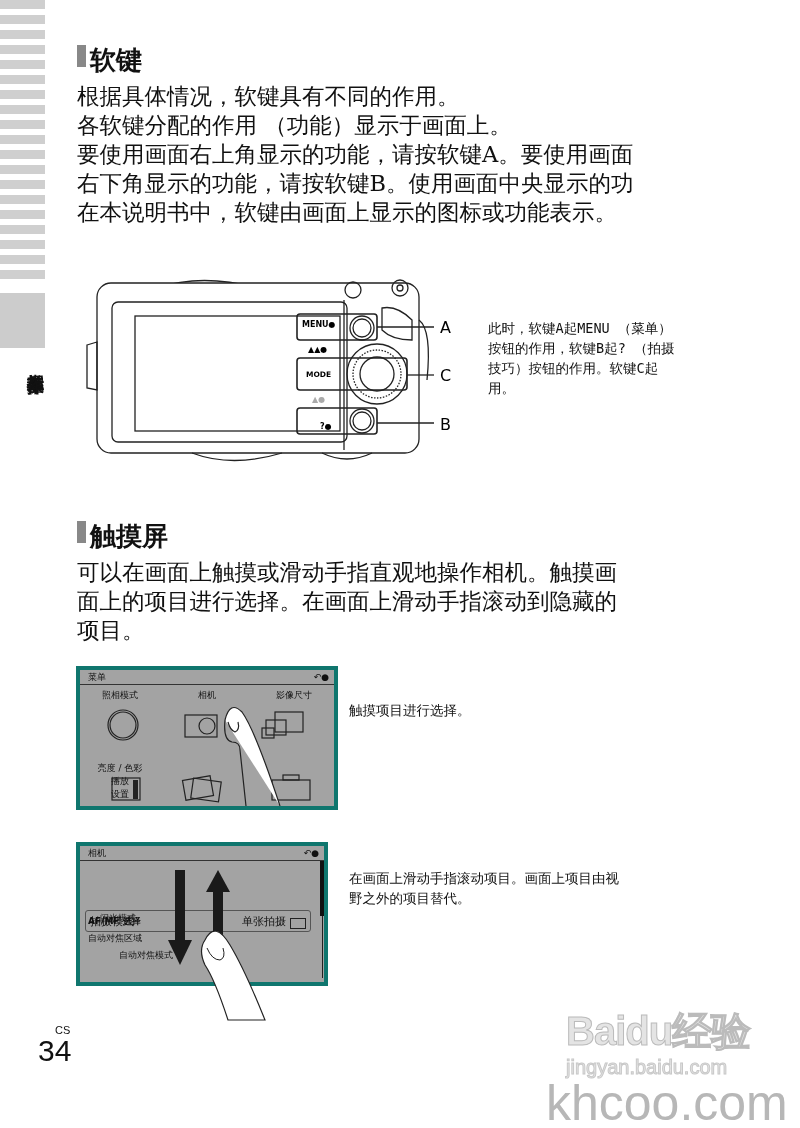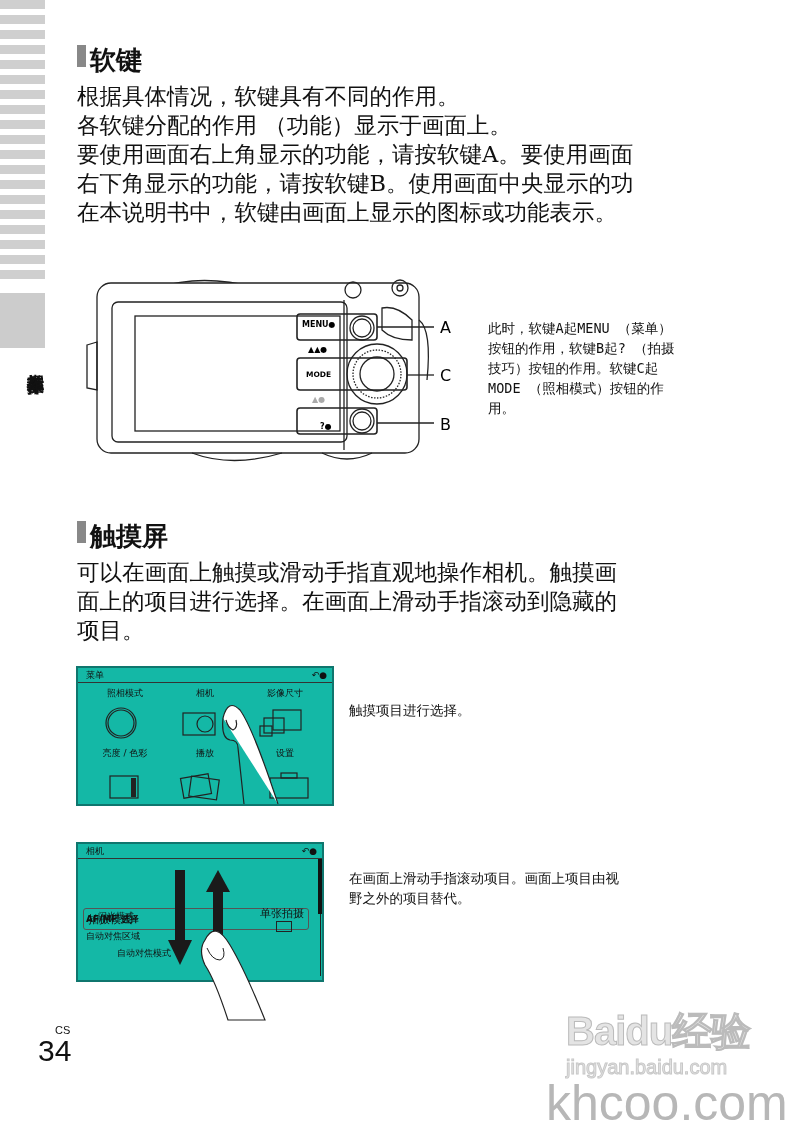--- a/index.html
+++ b/index.html
@@ -13,25 +13,25 @@
 
   .h2 { position:absolute; left:77px; font-size:26px; font-weight:bold; line-height:30px; display:flex; align-items:flex-start; }
   .h2 .mark { display:inline-block; width:9px; height:22px; background:#888; margin-right:4px; }
 
   .para { position:absolute; left:77px; width:640px; font-family:"DejaVu Serif", serif; font-size:22.5px; line-height:29px; }
   .para div { white-space:nowrap; }
 
   .camera { position:absolute; left:82px; top:270px; width:400px; height:200px; }
   .cam-note { position:absolute; left:488px; top:318px; width:210px; font-size:13.5px; line-height:20px; font-family:"DejaVu Sans Mono", monospace; }
 
-  .panel { position:absolute; border:2px solid #0f766e; background:#14b8a6; font-size:9px; }
+  .panel { position:absolute; border:4px solid #0f766e; background:#a3a3a3; font-size:9px; }
   .panel .bar { height:14px; border-bottom:1px solid #333; display:flex; justify-content:space-between; align-items:center; padding:0 5px 0 8px; }
   .note { position:absolute; left:349px; font-size:13.5px; line-height:20px; }
 
-  .grid3 { position:absolute; left:0; right:0; display:flex; justify-content:center; }
+  .grid3 { position:absolute; left:0; right:0; display:flex; justify-content:space-between; }
   .grid3 span { width:80px; text-align:center; }
 
   .list-row { position:absolute; left:8px; font-size:9px; }
   .page-num { position:absolute; left:38px; top:1036px; font-family:"Liberation Sans", sans-serif; font-size:30px; line-height:30px; }
   .page-cs { position:absolute; left:55px; top:1024px; font-family:"Liberation Sans", sans-serif; font-size:11px; }
 
   .wm { position:absolute; left:566px; top:1004px; color:#d0d0d0; font-family:"Liberation Sans", sans-serif; }
   .wm .baidu { font-size:40px; font-weight:bold; letter-spacing:-1px; color:#e4e4e4; -webkit-text-stroke:1px #bbb; }
   .wm .jy { position:absolute; left:0; top:52px; font-size:20px; color:#e6e6e6; -webkit-text-stroke:1px #c8c8c8; white-space:nowrap; }
   .wm .kh { position:absolute; left:-20px; top:70px; font-size:50px; color:#b7b7b7; white-space:nowrap; }
@@ -112,21 +112,20 @@
     <text x="238" y="159" font-size="8" font-weight="bold" font-family="DejaVu Sans, sans-serif">?●</text>
     <text x="358" y="63" font-size="16" font-family="DejaVu Sans, sans-serif">A</text>
     <text x="358" y="111" font-size="16" font-family="DejaVu Sans, sans-serif">C</text>
     <text x="358" y="160" font-size="16" font-family="DejaVu Sans, sans-serif">B</text>
   </svg>
 </div>
 <div class="cam-note">
   <div>此时，软键A起MENU （菜单）</div>
   <div>按钮的作用，软键B起? （拍摄</div>
   <div>技巧）按钮的作用。软键C起</div>
-  <div>MODE （照相模式）按钮的作</div>
   <div>用。</div>
 </div>
 
 <div class="h2" style="top:521px;">
   <span class="mark"></span>
   <span>触摸屏</span>
 </div>
 <div class="para" style="top:558px;">
   <div>可以在画面上触摸或滑动手指直观地操作相机。触摸画</div>
   <div>面上的项目进行选择。在画面上滑动手指滚动到隐藏的</div>
@@ -136,21 +135,21 @@
 <div class="panel" style="left:76px; top:666px; width:254px; height:136px;">
   <div class="bar">
     <span>菜单</span>
     <span>↶●</span>
   </div>
   <div class="grid3" style="top:19px;">
     <span>照相模式</span>
     <span>相机</span>
     <span>影像尺寸</span>
   </div>
-  <div class="grid3" style="top:79px;">
+  <div class="grid3" style="top:92px;flex-direction:column;">
     <span>亮度 / 色彩</span>
     <span>播放</span>
     <span>设置</span>
   </div>
   <svg style="position:absolute; left:0; top:0;" width="254" height="136">
     <g fill="none" stroke="#222" stroke-width="1.2">
       <circle cx="43" cy="55" r="15"></circle>
         <circle cx="43" cy="55" r="13"></circle>
       <rect x="105" y="45" width="32" height="22"></rect>
         <circle cx="127" cy="56" r="8"></circle>
@@ -171,21 +170,21 @@
 </div>
 <div class="note" style="top:700px;">触摸项目进行选择。</div>
 
 <div class="panel" style="left:76px; top:842px; width:244px; height:136px;">
   <div class="bar">
     <span>相机</span>
     <span>↶●</span>
   </div>
   <div style="position:absolute; left:5px; top:20px; width:226px; height:22px; border:1px solid #555; border-radius:3px; display:flex; justify-content:space-between; align-items:center; padding:0 4px; box-sizing:border-box; font-size:11px;margin-top:44px;">
     <span>拍摄模式</span>
-    <span style="display:flex; align-items:center;flex-direction:column;">
+    <span style="display:flex; align-items:flex-end;">
       <span>单张拍摄</span>
       <span style="display:inline-block; width:14px; height:9px; border:1.5px solid #222; margin-left:4px;"></span>
     </span>
   </div>
   <div class="list-row" style="top:66px;padding-left:12px;">闪光模式</div>
   <div class="list-row" style="top:69px; font-weight:bold;">AF/MF 选择</div>
   <div class="list-row" style="top:86px;">自动对焦区域</div>
   <div class="list-row" style="top:103px;margin-left:31px;">自动对焦模式</div>
   <div style="position:absolute; right:0; top:15px; width:4px; height:55px; background:#111;"></div>
   <div style="position:absolute; right:1px; top:70px; width:1px; height:62px; background:#222;"></div>

